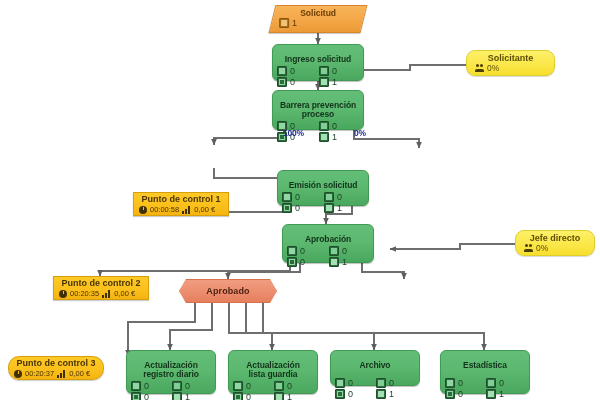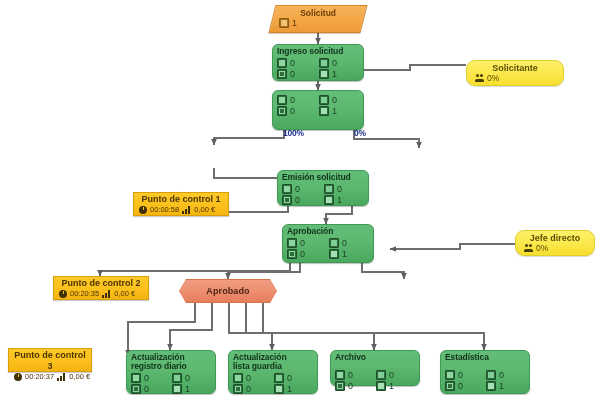--- a/index.html
+++ b/index.html
@@ -18,22 +18,22 @@
   
   .proc{
     border-radius:6px;
     background:linear-gradient(to bottom,#63bd78 0%,#5cb96f 45%,#4aa75e 100%);
     border:1px solid #3f9a54;
     box-shadow:0 1px 1px rgba(0,0,0,.25);
     color:#103a19;
     padding:2px 4px 3px 4px;
   }
   .proc .ttl{
-    font-weight:bold;font-size:8.5px;line-height:9px;
-    color:#13331c;letter-spacing:-.1px;
+    text-align:center;font-weight:bold;font-size:8.5px;line-height:9px;
+    color:#13331c;letter-spacing:-.1px;margin-top:8px;
   }
   .proc .grid{
     display:grid;grid-template-columns:1fr 1fr;
     row-gap:1px;column-gap:2px;margin-top:2px;
   }
   .stat{display:flex;align-items:center;gap:3px;font-size:9px;color:#1d4427;line-height:10px;}
   .ic{
     width:8px;height:8px;flex:0 0 8px;border-radius:1px;
     background:#2c6b3c;border:1px solid #1e4f2a;
     position:relative;
@@ -201,20 +201,24 @@
         <span>0</span>
       </div>
       <div class="stat">
         <span class="ic chk"></span>
         <span>1</span>
       </div>
     </div>
   </div>
 
   <div class="node proc" style="left:272px;top:90px;width:92px;height:40px;">
+    <div class="ttl">
+      <span>Barrera prevención</span><br>
+      <span>proceso</span>
+    </div>
     <div class="grid">
       <div class="stat">
         <span class="ic doc"></span>
         <span>0</span>
       </div>
       <div class="stat">
         <span class="ic"></span>
         <span>0</span>
       </div>
       <div class="stat">
@@ -262,21 +266,21 @@
       <span>00:00:58</span>
       <span class="bars">
           <span></span>
           <span></span>
           <span></span>
         </span>
       <span>0,00 €</span>
     </div>
   </div>
 
-  <div class="node role" style="left:466px;top:60px;width:98px;height:26px;">
+  <div class="node role" style="left:466px;top:50px;width:89px;height:26px;">
     <div class="ttl">Solicitante</div>
     <div class="row">
       <span class="people"></span>
       <span>0%</span>
     </div>
   </div>
 
   <div class="node proc" style="left:282px;top:224px;width:92px;height:39px;">
     <div class="ttl">Aprobación</div>
     <div class="grid">
@@ -319,21 +323,21 @@
         </span>
       <span>0,00 €</span>
     </div>
   </div>
 
   <div class="node hex" style="left:179px;top:279px;width:98px;height:24px;">
     <span class="ttl">Aprobado</span>
   </div>
 
 
-  <div class="node ctrl" style="left:8px;top:348px;width:84px;height:24px;">
+  <div class="node ctrl" style="left:8px;top:356px;width:96px;height:24px;border-radius:11px;">
     <div class="ttl">Punto de control 3</div>
     <div class="row">
       <span class="clock"></span>
       <span>00:20:37</span>
       <span class="bars">
           <span></span>
           <span></span>
           <span></span>
         </span>
       <span>0,00 €</span>

